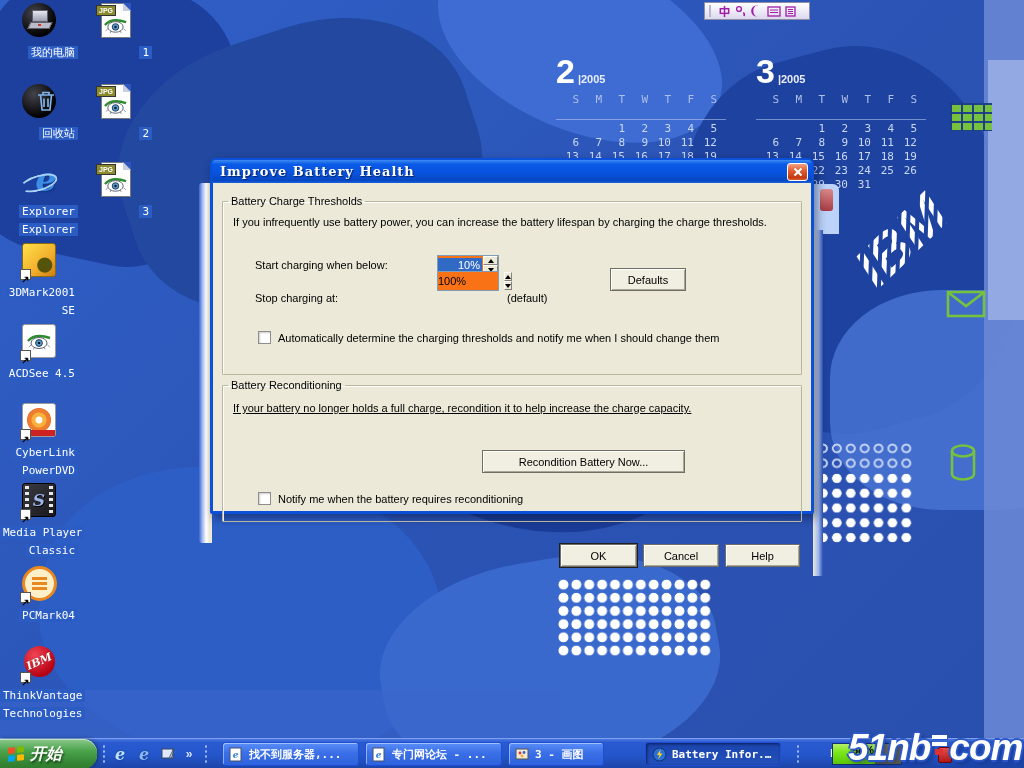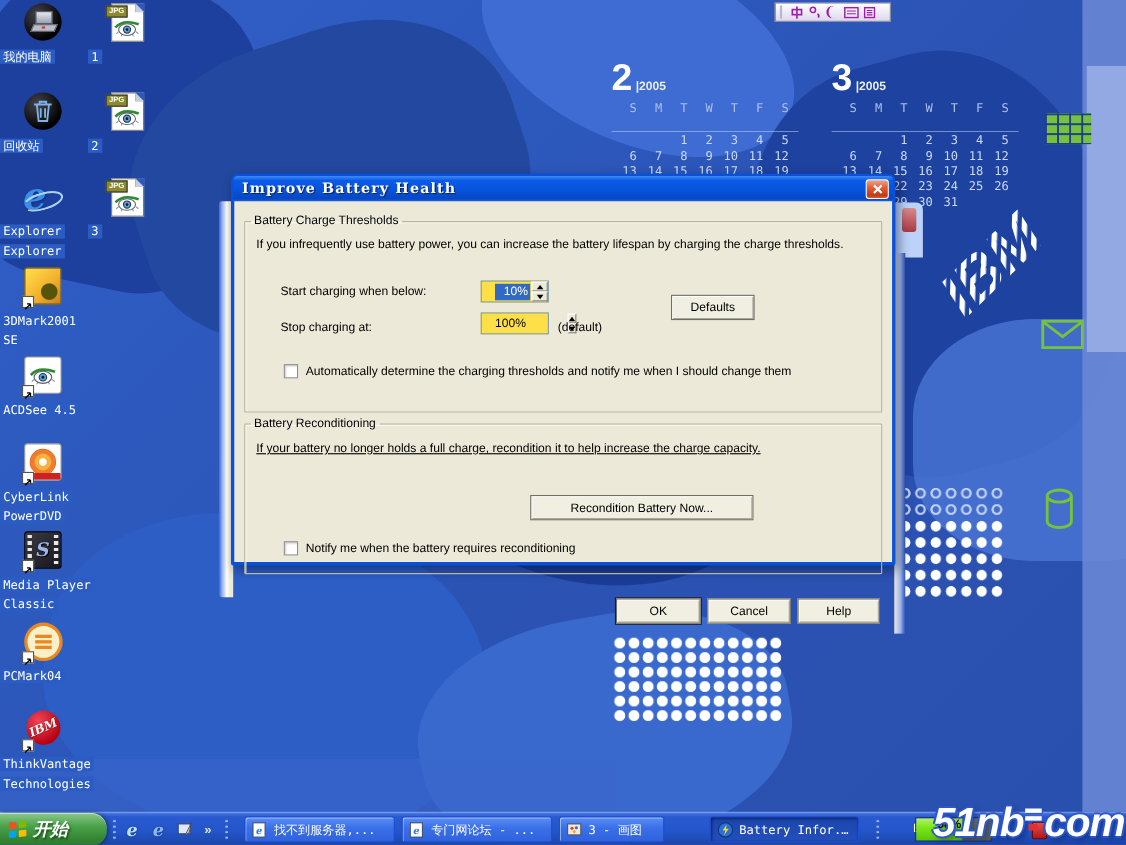--- a/index.html
+++ b/index.html
@@ -32,21 +32,21 @@
   .grid-icon{background-color:#76c13d;
     background-image:linear-gradient(rgba(27,58,140,.95) 2px,transparent 2px),
       linear-gradient(90deg,rgba(27,58,140,.95) 2px,transparent 2px);
     background-size:11px 9px;}
   
   #ime{left:704px;top:2px;width:106px;height:18px;z-index:3;
     background:linear-gradient(#ffffff,#dcd8ee);border:1px solid #8f8ca8;
     display:flex;align-items:center;gap:4px;padding:0 4px;box-sizing:border-box;}
   #ime .grip{width:3px;height:12px;border-left:2px solid #b9b6cf;}
   
-  .icon-item{position:absolute;width:78px;text-align:left;z-index:2;cursor:default;}
+  .icon-item{position:absolute;width:78px;text-align:right;z-index:2;cursor:default;}
   .icon-art{width:36px;height:36px;margin:0 auto;position:relative;}
   .icon-label{margin-top:3px;}
   .icon-label .line{display:inline-block;background:#2b5cc4;color:#fff;font-size:11px;
     line-height:13px;padding:0 3px;font-family:"DejaVu Sans Mono",monospace;white-space:nowrap;}
   .sc-arrow{position:absolute;left:-1px;bottom:-1px;width:11px;height:11px;background:#fff;
     border:1px solid #555;box-sizing:border-box;}
   .ic-circle{width:34px;height:34px;border-radius:50%;margin:0 auto;position:relative;
     background:radial-gradient(circle at 35% 30%,#43434d,#000 72%);}
   .lap-scr{position:absolute;left:10px;top:7px;width:14px;height:10px;
     background:linear-gradient(#e7e7ef,#9aa0b4);border:1px solid #60606a;}
@@ -107,22 +107,22 @@
   #dlg .title{color:#fff;font-weight:bold;font-size:13px;letter-spacing:1px;margin-left:8px;
     font-family:"DejaVu Serif",serif;text-shadow:1px 1px 1px rgba(0,0,30,.6);}
   #dlg .closebtn{position:absolute;right:4px;top:3px;width:21px;height:18px;border-radius:3px;
     border:1px solid #fff;box-sizing:border-box;
     background:linear-gradient(#f2a283,#e25e35 40%,#c33a12 85%,#d95e2e);
     display:flex;align-items:center;justify-content:center;cursor:pointer;}
   .group{position:absolute;border:1px solid #b9b59f;border-radius:1px;
     box-shadow:inset 1px 1px 0 rgba(255,255,255,.9);margin:0;padding:0;}
   .group legend{font-size:11px;padding:0 3px;margin-left:5px;}
   .dlabel,.dnote{position:absolute;font-size:11px;white-space:nowrap;}
-  .spin{position:absolute;width:62px;height:20px;background:#fde047;border:1px solid #7f9db9;
-    box-sizing:border-box;display:flex;padding-left:12px;}
+  .spin{position:absolute;width:62px;height:20px;background:#f97316;border:1px solid #7f9db9;
+    box-sizing:border-box;display:flex;}
   .spin .val{flex:1;text-align:right;line-height:18px;padding-right:2px;font-size:11px;}
   .spin .val.sel{background:#316ac5;color:#fff;align-self:center;line-height:15px;margin-right:1px;}
   .spin .btns{width:15px;display:flex;flex-direction:column;}
   .spin .sbtn{flex:1;background:#ece9d8;border:1px solid;border-color:#fff #848278 #848278 #fff;
     display:flex;align-items:center;justify-content:center;}
   .tri-up{width:0;height:0;border-left:3px solid transparent;border-right:3px solid transparent;
     border-bottom:4px solid #000;}
   .tri-dn{width:0;height:0;border-left:3px solid transparent;border-right:3px solid transparent;
     border-top:4px solid #000;}
   .btn{position:absolute;height:23px;background:#f1efe2;border:1px solid #716f64;
@@ -153,21 +153,21 @@
   .ql .e{font-family:"DejaVu Serif",serif;font-style:italic;font-weight:bold;font-size:16px;
     color:#bfe0ff;text-shadow:0 0 2px #0a3a88;}
   .ql .e2{color:#8fb8f0;} 
   .chev{color:#d7e4fb;font-weight:bold;font-size:12px;}
   .task{position:absolute;top:3px;height:24px;border-radius:3px;color:#fff;font-size:12px;
     display:flex;align-items:center;gap:5px;padding:0 6px;box-sizing:border-box;cursor:pointer;
     background:linear-gradient(#5a8ef8,#3a6fe8 45%,#2f63dd);border:1px solid #1d4ed8;
     box-shadow:inset 1px 1px 0 rgba(255,255,255,.45);white-space:nowrap;overflow:hidden;}
   .task.active{background:linear-gradient(#1b45ad,#2350bb);
     box-shadow:inset 1px 1px 3px rgba(0,0,30,.6);}
-  .task .tlabel{overflow:hidden;text-overflow:ellipsis;font-family:"DejaVu Sans Mono",monospace;font-size:11px;}
+  .task .tlabel{overflow:hidden;text-overflow:ellipsis;font-family:"DejaVu Sans Mono",monospace;font-size:11px;font-weight:bold;}
   .ticon{width:15px;height:15px;flex:0 0 15px;position:relative;}
   .tray-en{position:absolute;left:806px;top:8px;color:#fff;font-size:11px;font-weight:normal;margin-left:24px;}
   #gauge{position:absolute;left:832px;top:4px;width:70px;height:22px;display:flex;
     border:1px solid #16306e;box-sizing:border-box;}
   #gauge .gfill{width:42px;background:linear-gradient(#b5f06a,#7ce81a 40%,#5bc608);
     display:flex;justify-content:flex-end;}
   #gauge .gfill span{color:#000;font-weight:bold;font-size:11px;padding-right:1px;}
   #gauge .gempty{flex:1;background:linear-gradient(#7a7a68,#5c5c4c);}
   .tray-red{position:absolute;left:938px;top:8px;width:12px;height:14px;border-radius:2px;
     background:linear-gradient(#e05050,#b01818);border:1px solid #700;}
@@ -433,21 +433,21 @@
       <span class="sbtn">
           <i class="tri-up"></i>
         </span>
       <span class="sbtn">
           <i class="tri-dn"></i>
         </span>
     </span>
   </div>
 
   <div class="dlabel" style="left:42px;top:131px;">Stop charging at:</div>
-  <div class="spin" style="left:224px;top:123px;gap:36px;">
+  <div class="spin" style="left:224px;top:110px;gap:36px;">
     <span class="val">100%</span>
     <span class="btns">
       <span class="sbtn">
           <i class="tri-up"></i>
         </span>
       <span class="sbtn">
           <i class="tri-dn"></i>
         </span>
     </span>
   </div>

